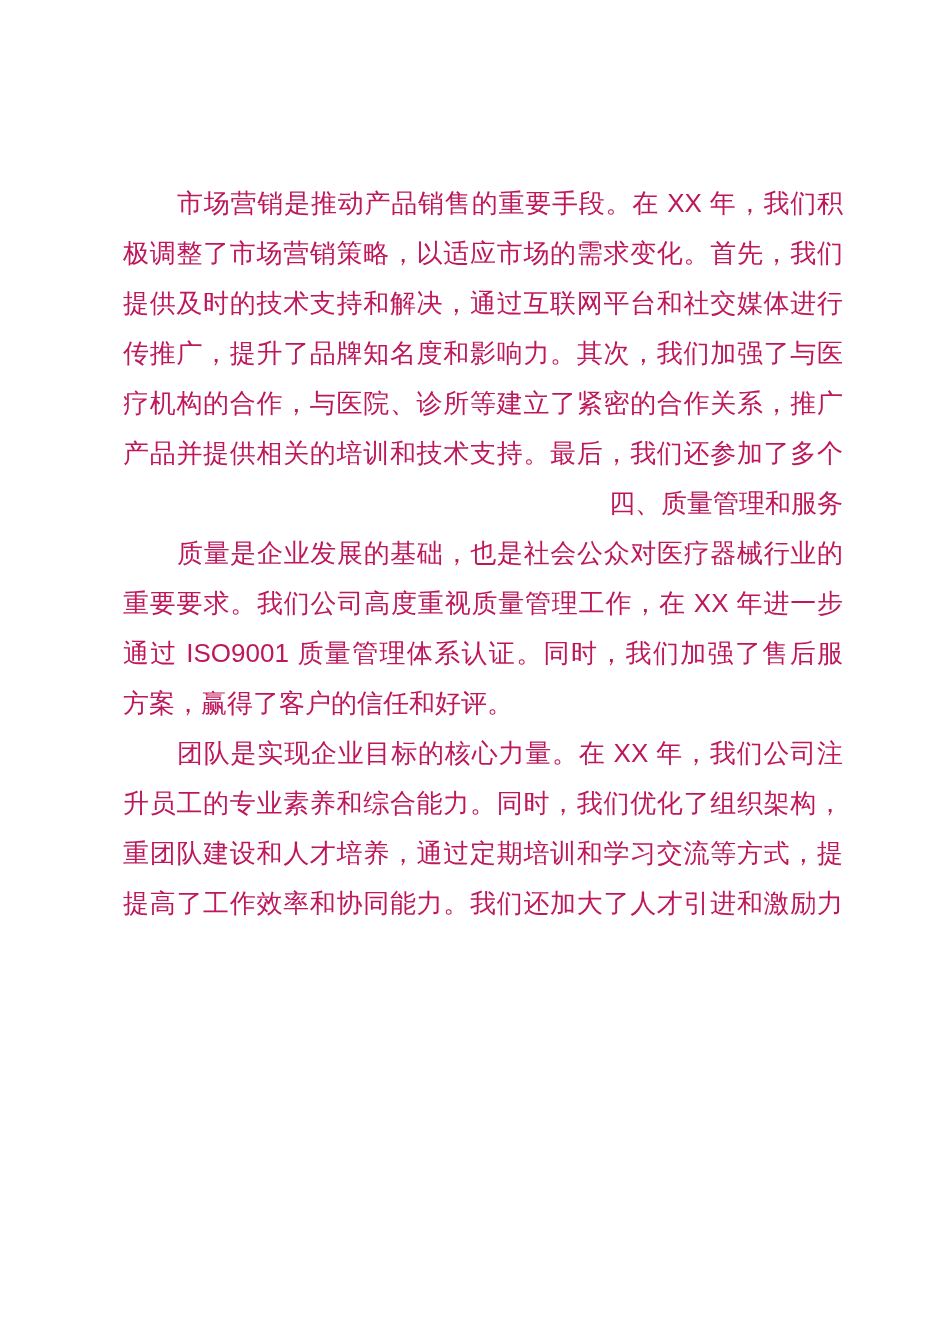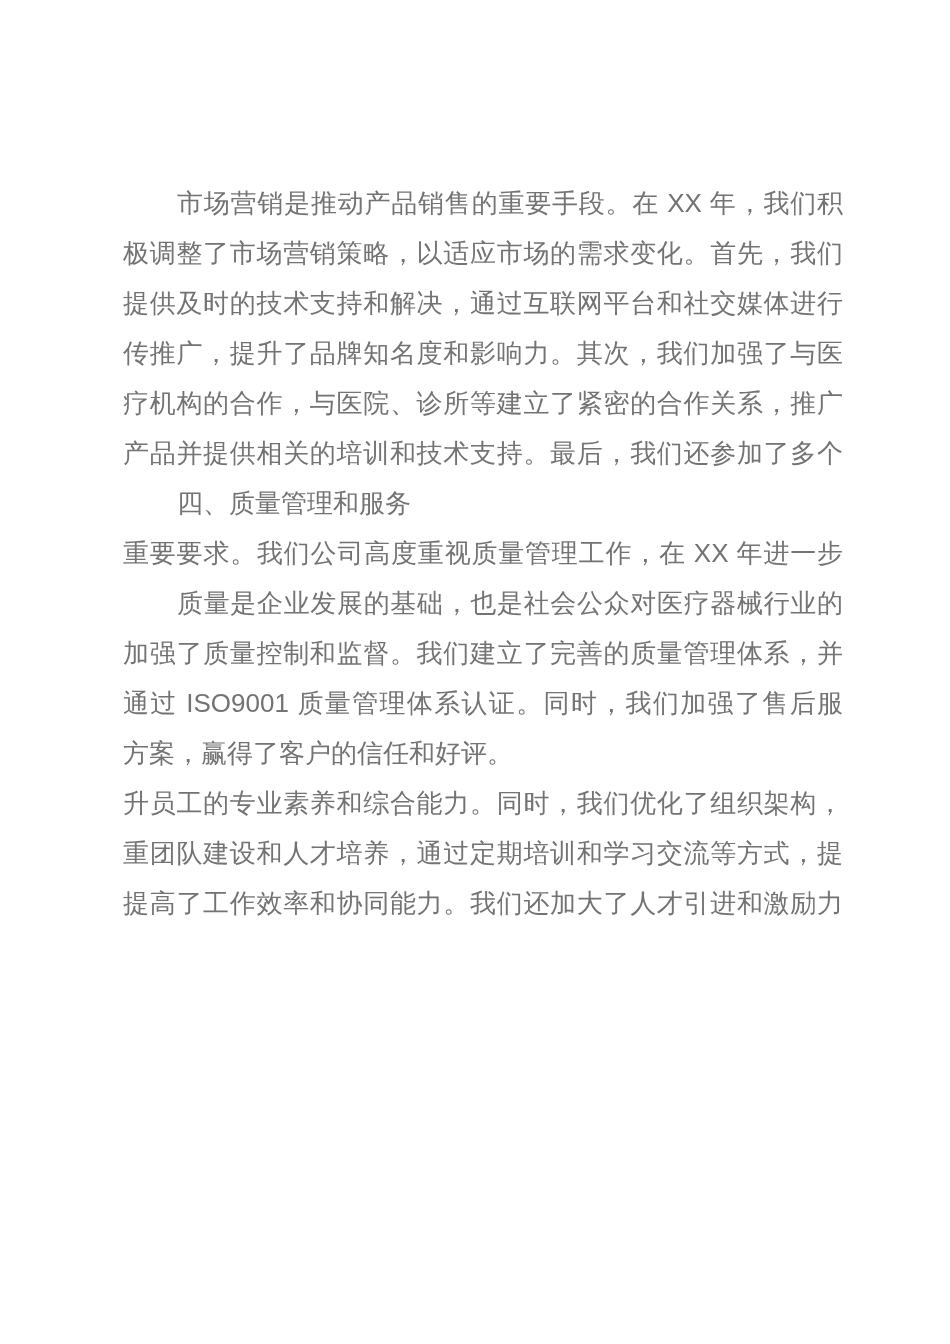--- a/index.html
+++ b/index.html
@@ -28,36 +28,37 @@
     font-size: 26px;
     text-align: left;
     overflow: hidden;
   }
   .line.justify {
     text-align: justify;
     text-align-last: justify;
   }
   .line.indent {
     padding-left: 54px;
+    text-align: right;
   }
 </style>
 </head>
 <body>
 
 <div class="page">
-  <div class="text-block" id="textBlock" style="color: #737373;">
+  <div class="text-block" id="textBlock" style="color: #be185d;">
       <div class="line indent justify">市场营销是推动产品销售的重要手段。在 XX 年，我们积</div>
       <div class="line justify">极调整了市场营销策略，以适应市场的需求变化。首先，我们</div>
       <div class="line justify">提供及时的技术支持和解决，通过互联网平台和社交媒体进行宣</div>
       <div class="line justify">传推广，提升了品牌知名度和影响力。其次，我们加强了与医</div>
       <div class="line justify">疗机构的合作，与医院、诊所等建立了紧密的合作关系，推广</div>
       <div class="line justify">产品并提供相关的培训和技术支持。最后，我们还参加了多个</div>
       <div class="line indent">四、质量管理和服务</div>
+      <div class="line indent justify">质量是企业发展的基础，也是社会公众对医疗器械行业的</div>
       <div class="line justify">重要要求。我们公司高度重视质量管理工作，在 XX 年进一步</div>
-      <div class="line indent justify">质量是企业发展的基础，也是社会公众对医疗器械行业的</div>
-      <div class="line justify">加强了质量控制和监督。我们建立了完善的质量管理体系，并</div>
       <div class="line justify">通过 ISO9001 质量管理体系认证。同时，我们加强了售后服</div>
       <div class="line">方案，赢得了客户的信任和好评。</div>
+      <div class="line indent justify">团队是实现企业目标的核心力量。在 XX 年，我们公司注</div>
       <div class="line justify">升员工的专业素养和综合能力。同时，我们优化了组织架构，</div>
       <div class="line justify">重团队建设和人才培养，通过定期培训和学习交流等方式，提</div>
       <div class="line justify">提高了工作效率和协同能力。我们还加大了人才引进和激励力</div>
     </div>
 </div>
 
 </body></html>

